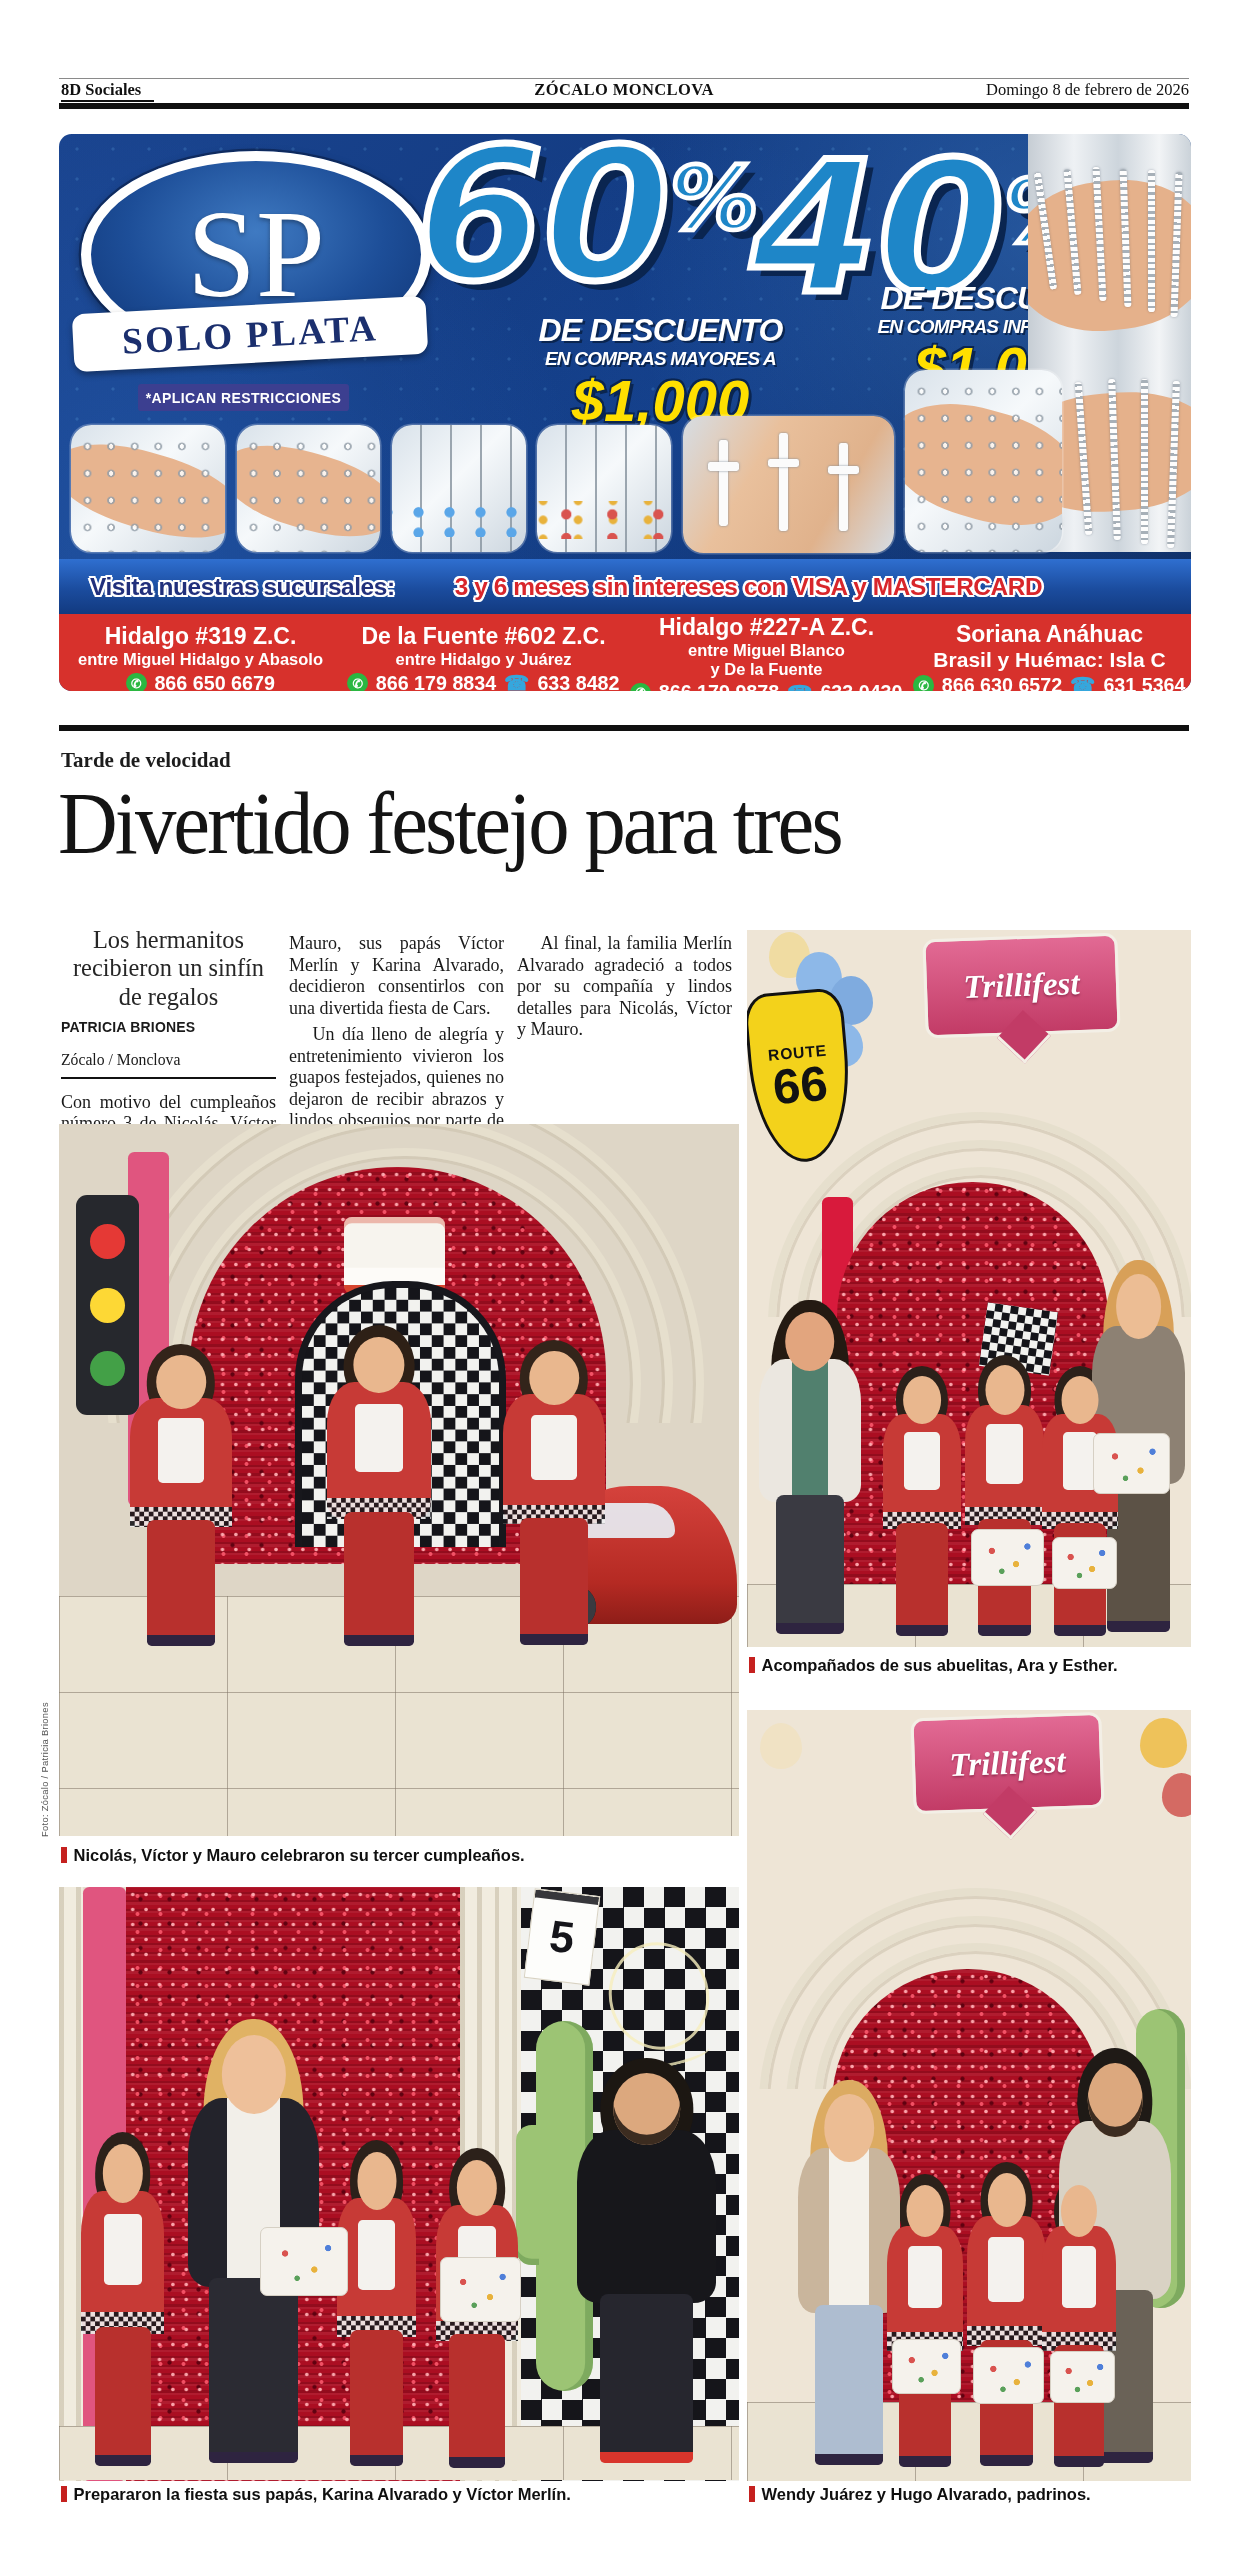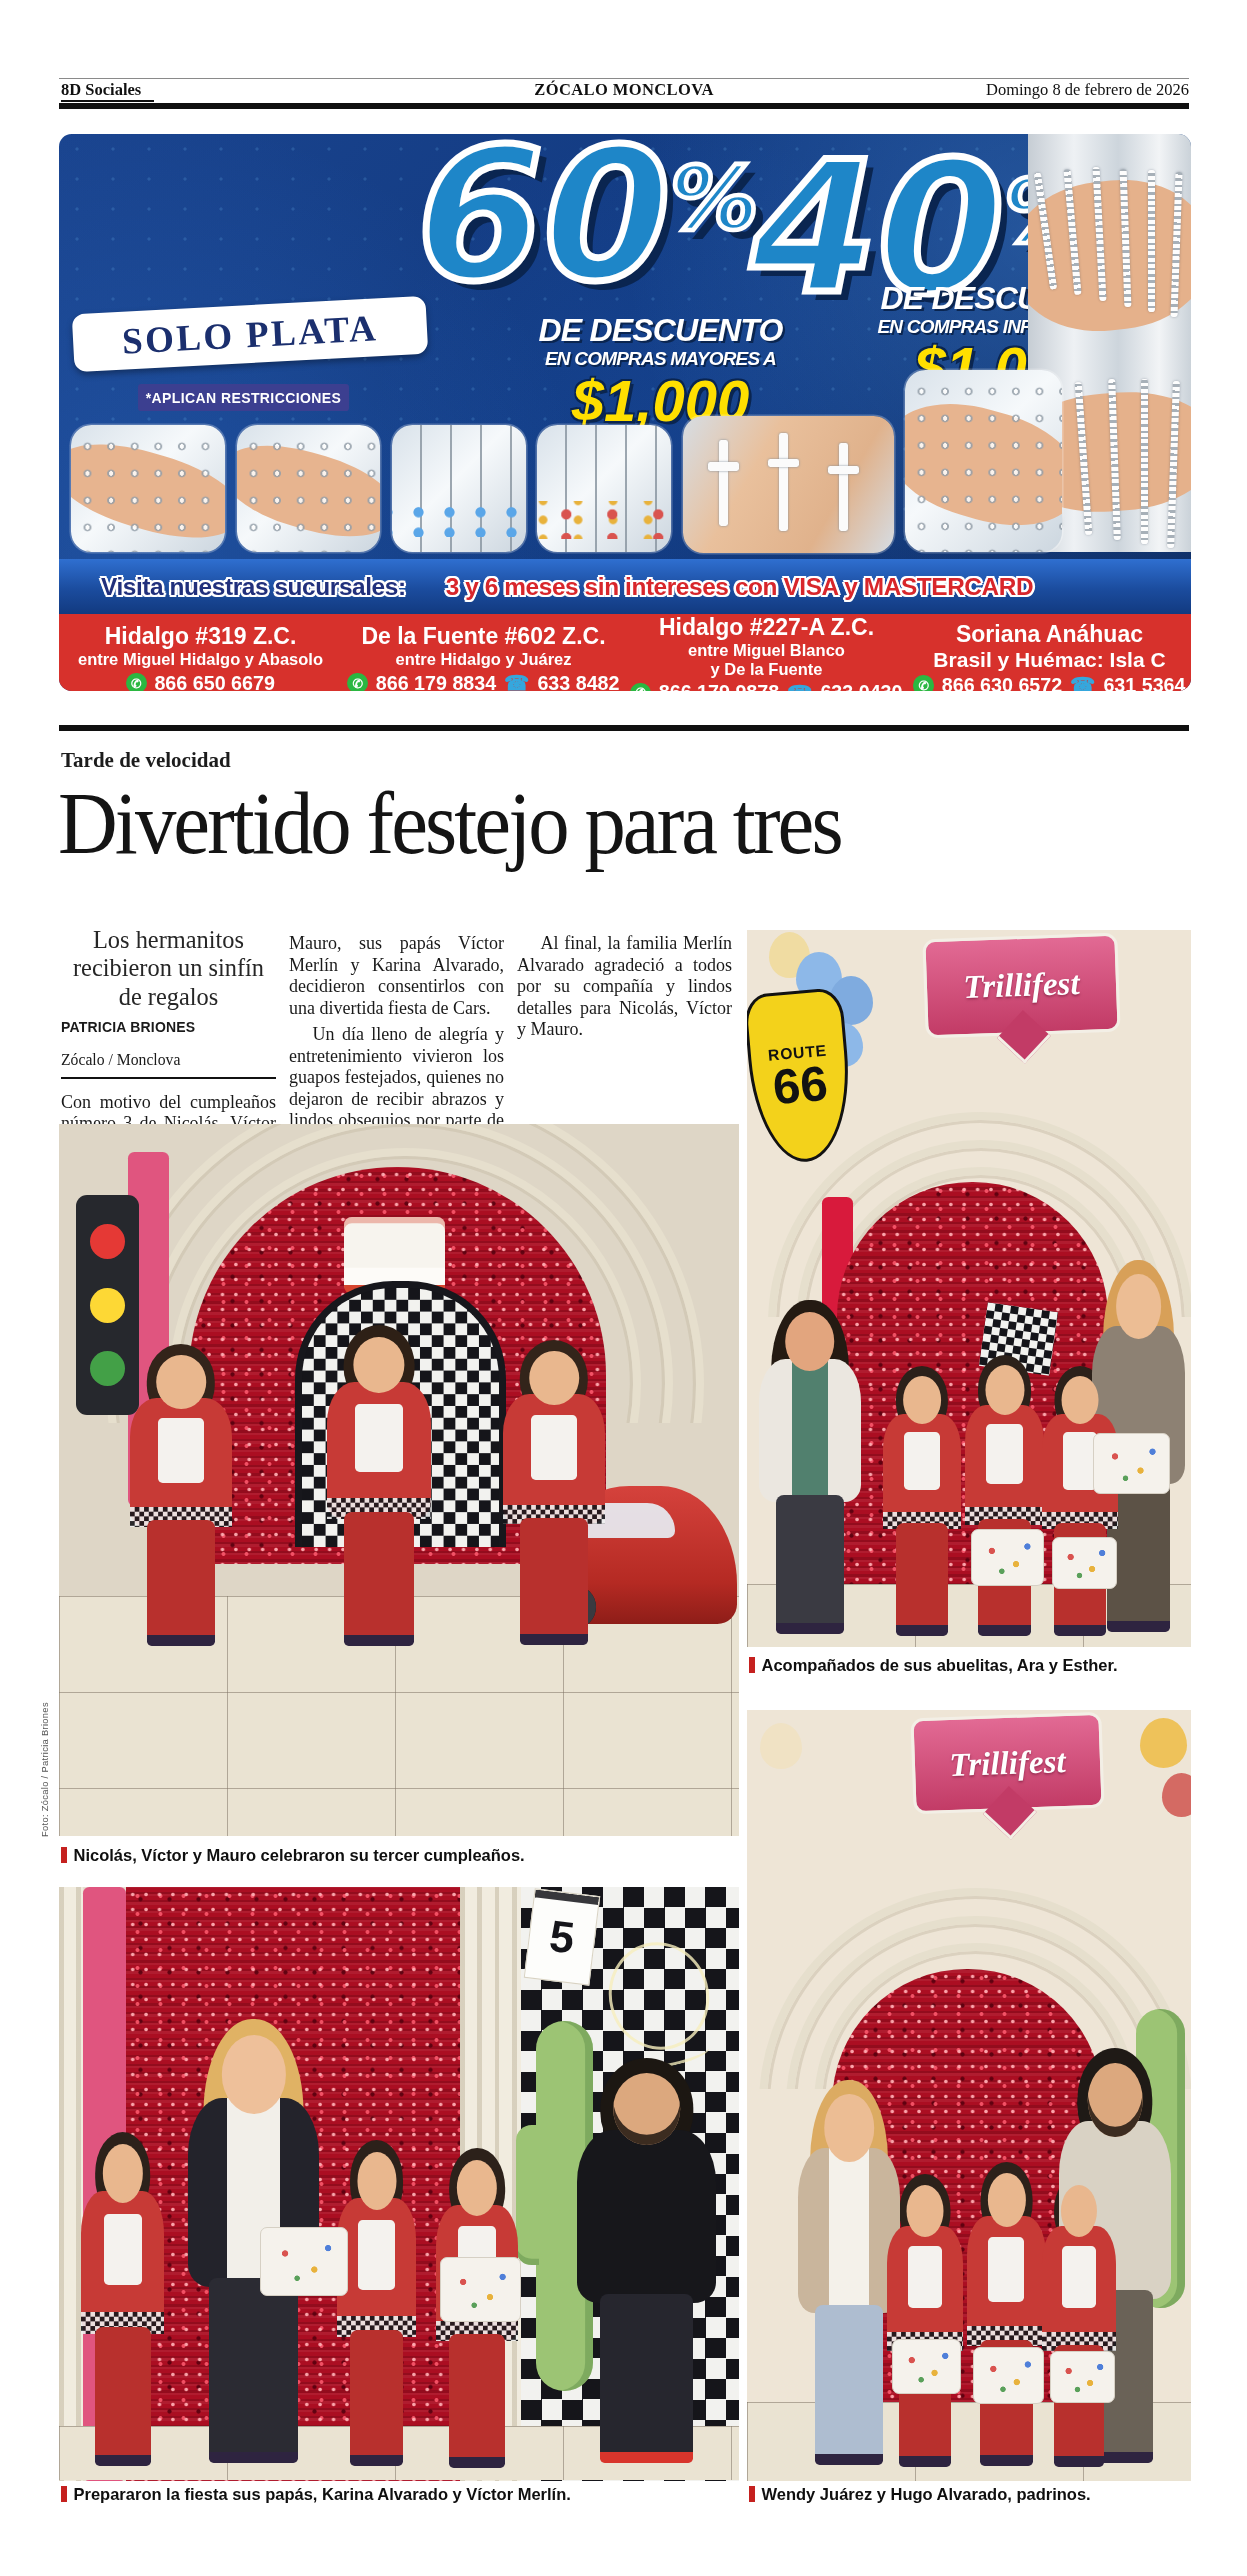--- a/index.html
+++ b/index.html
@@ -71,21 +71,21 @@
       background-image:radial-gradient(circle,#5aa6e8 0 4.7px,transparent 5.5px);background-size:31px 20.4px;background-position:11px 3.1px}
   .thumb.neck.charm::after{content:"";position:absolute;left:0;top:60%;width:100%;height:30%;
       background-image:radial-gradient(circle,#d9534f 0 4.7px,transparent 5.5px),radial-gradient(circle,#e8b23c 0 3.9px,transparent 4.7px);
       background-size:46px 23.6px,35px 19px;background-position:6.3px 1.6px,23.6px 9.4px}
   .thumb.skin{background:linear-gradient(120deg,#d6dde4 0%,#e9c09c 35%,#e0b28c 70%,#d6dde4 100%)}
   .cross{position:absolute;width:8.6px;background:#fbfbfb;box-shadow:0 0 2.4px #7c8994;border-radius:2.4px}
   .cross::after{content:"";position:absolute;left:-11px;top:26%;width:31px;height:8.6px;background:#fbfbfb;box-shadow:0 0 2.4px #7c8994;border-radius:2.4px}
 
   .promo-bar{left:0;top:425px;width:1132px;height:55px;
       background:linear-gradient(180deg,#2f6fd0 0%,#1b4c9e 55%,#123a80 100%);
-      display:flex;align-items:center;gap:40px;padding-left:42px;box-sizing:border-box}
+      display:flex;align-items:center;gap:60px;padding-left:31px;box-sizing:border-box}
   .stroke-w{text-shadow:-1.6px -1.6px 0 #fff,1.6px -1.6px 0 #fff,-1.6px 1.6px 0 #fff,1.6px 1.6px 0 #fff,0 -2.4px 0 #fff,0 2.4px 0 #fff,-2.4px 0 0 #fff,2.4px 0 0 #fff}
   .promo-left{font:900 24.4px "Liberation Sans",sans-serif;color:#21307c;letter-spacing:-0.4px}
   .promo-right{font:900 24.4px "Liberation Sans",sans-serif;color:#d8262b;letter-spacing:-0.4px}
 
   .red-bar{left:0;top:480px;width:1132px;height:90px;background:#d7312c;display:flex;color:#fff}
   .branch{flex:1;display:flex;flex-direction:column;align-items:center;justify-content:center;line-height:1.12;text-align:center}
   .b-name{font:900 23px "Liberation Sans",sans-serif}
   .b-street{font:700 16.5px "Liberation Sans",sans-serif}
   .b-street.big{font:900 21px "Liberation Sans",sans-serif}
   .b-phones{display:flex;align-items:center;gap:7.9px;margin-top:2.4px;font:900 19.7px "Liberation Sans",sans-serif}
@@ -187,20 +187,23 @@
 <div class="abs hd-rule-thin"></div>
 <div class="abs hd-mast serif">ZÓCALO MONCLOVA</div>
 <div class="abs hd-section">8D Sociales</div>
 <div class="abs hd-section-underline"></div>
 <div class="abs hd-date">Domingo 8 de febrero de 2026</div>
 <div class="abs hd-rule-thick"></div>
 
 <div class="abs ad">
   <div class="abs ad-dots"></div>
 
+  <div class="abs sp-oval">
+    <span>SP</span>
+  </div>
   <div class="abs sp-name">SOLO PLATA</div>
   <div class="abs sp-res">*APLICAN RESTRICCIONES</div>
 
   <div class="abs offer offer1">
     <div class="big-num"><span>60</span><span class="pct">%</span></div>
     <div class="offer-text">
       <div class="desc1">DE DESCUENTO</div>
       <div class="desc2">EN COMPRAS MAYORES A</div>
       <div class="amount">$1,000</div>
     </div>

